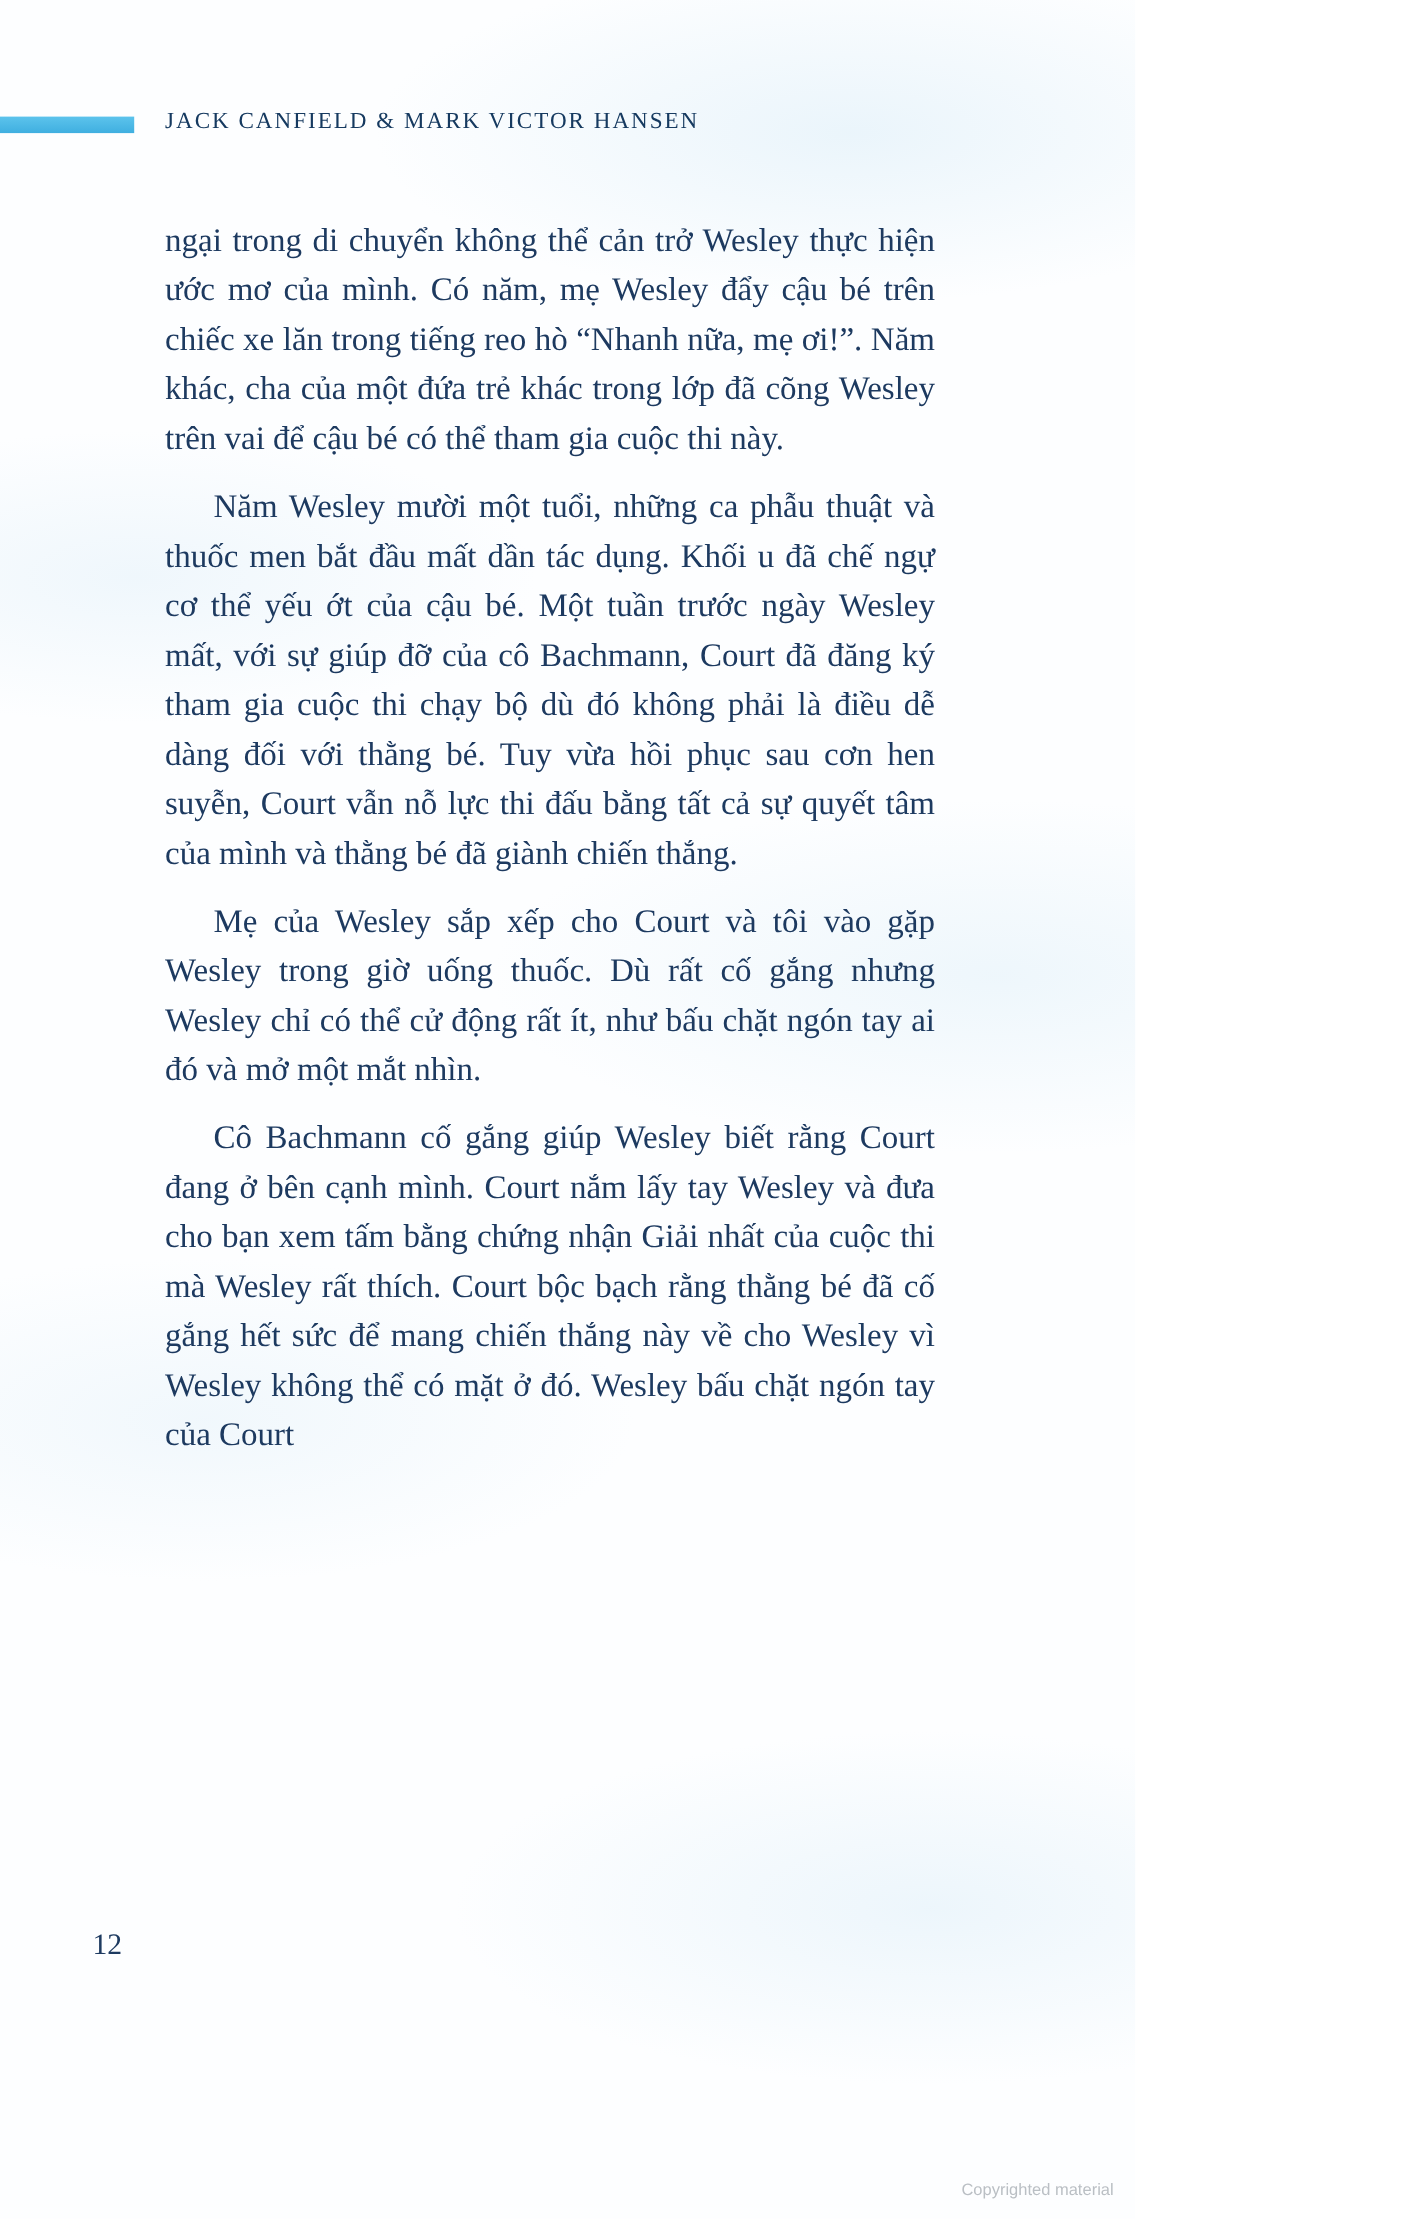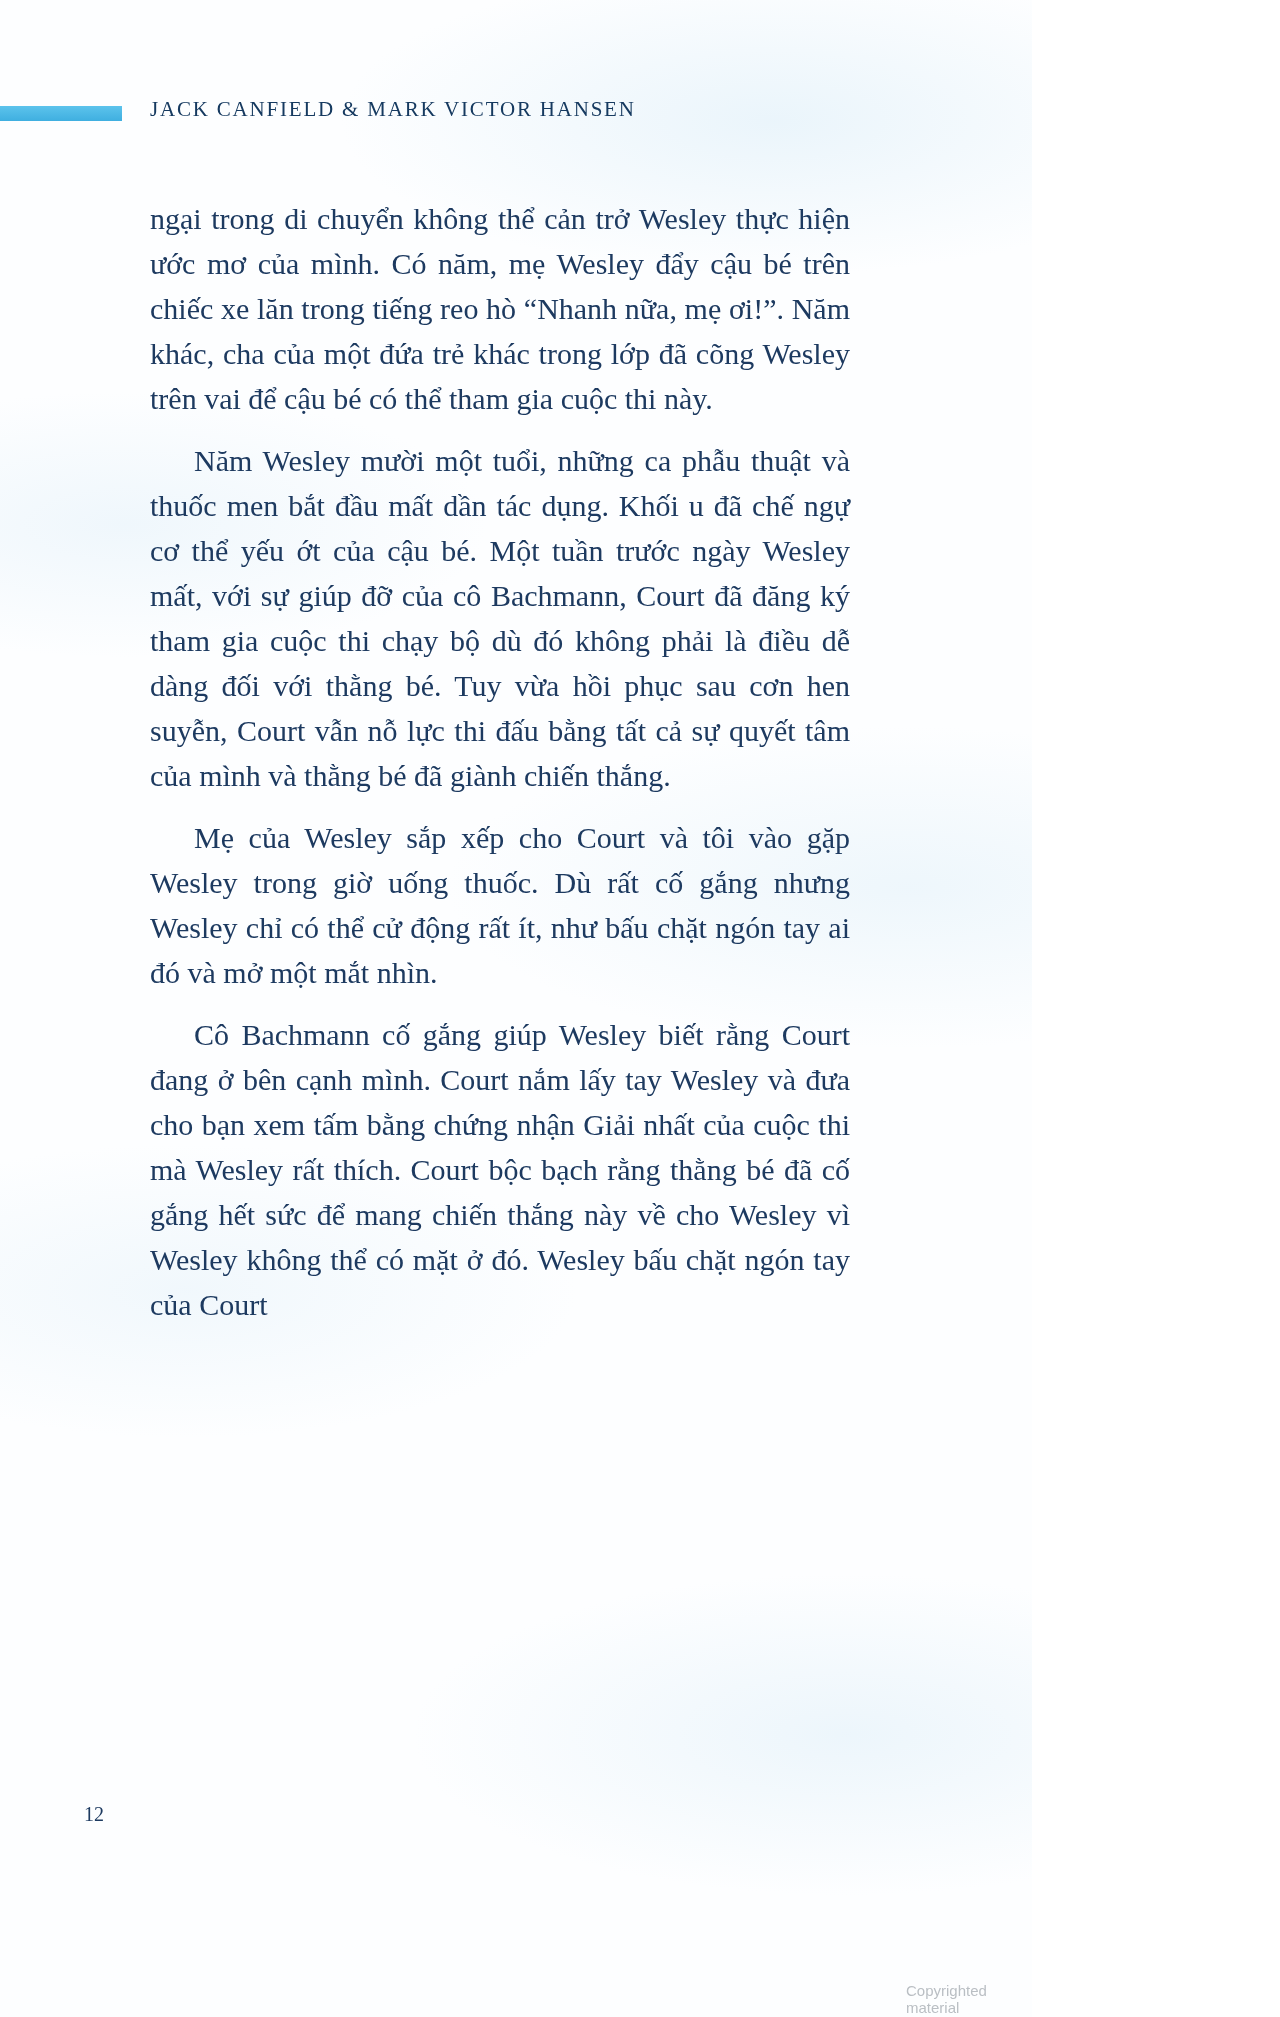--- a/index.html
+++ b/index.html
@@ -52,32 +52,31 @@
     .body-text p {
       margin: 0 0 17px 0;
       text-indent: 44px;
     }
     .body-text p.no-indent {
       text-indent: 0;
     }
     .page-number {
       position: absolute;
       left: 84px;
-      top: 1803px;
-      font-size: 20px;
+      top: 1752px;
+      font-size: 27px;
       color: #1d3a60;
     }
     .copyright {
       position: absolute;
       left: 874px;
       top: 1982px;
       font-size: 15px;
       color: #babfc4;
       font-family: "Liberation Sans", sans-serif;
-      margin-left: 32px;
     }
   </style>
 </head>
 <body>
 
 <div class="page">
 
   <header>
     <div class="accent-bar"></div>
     <div class="authors">JACK CANFIELD &amp; MARK VICTOR HANSEN</div>

